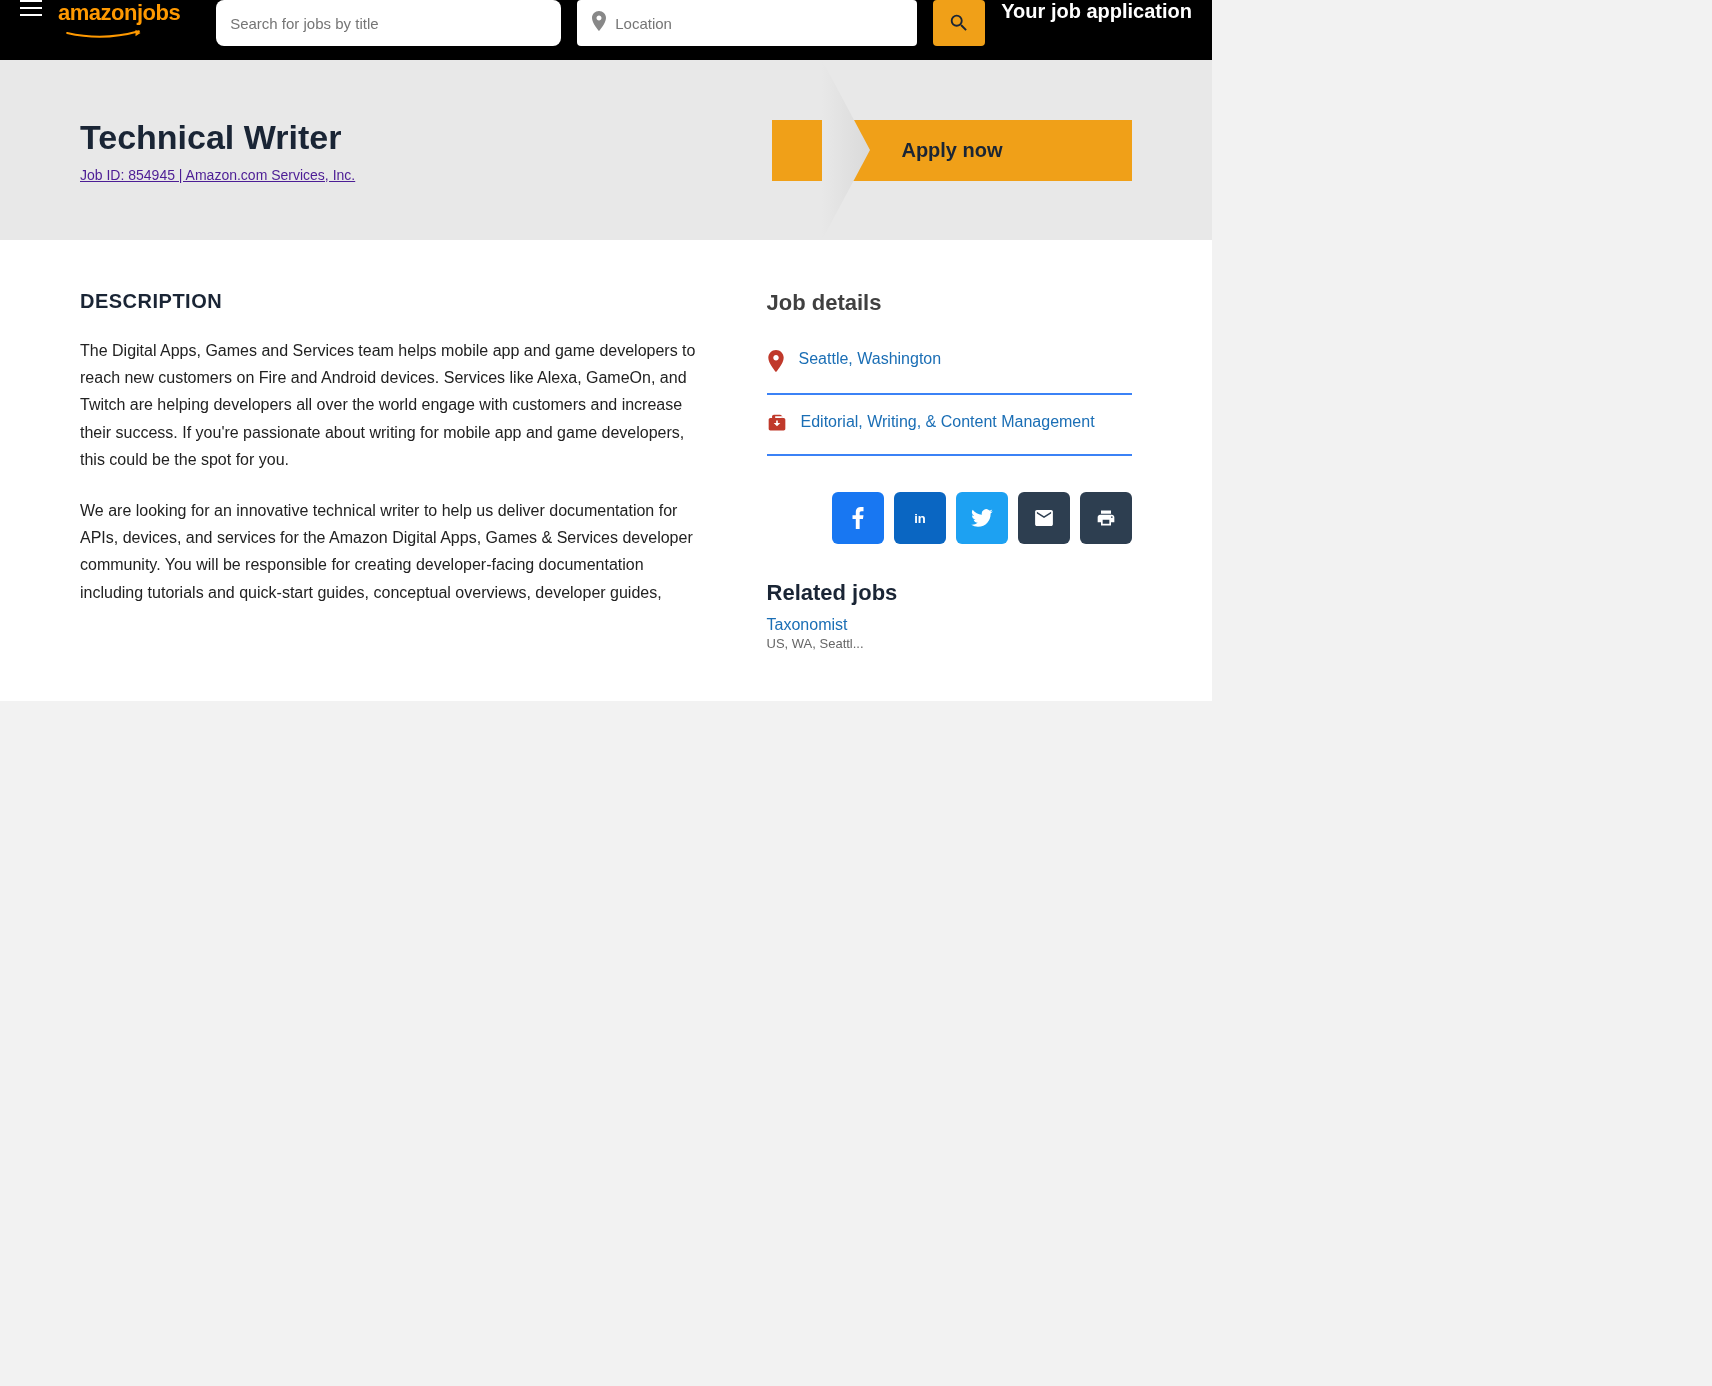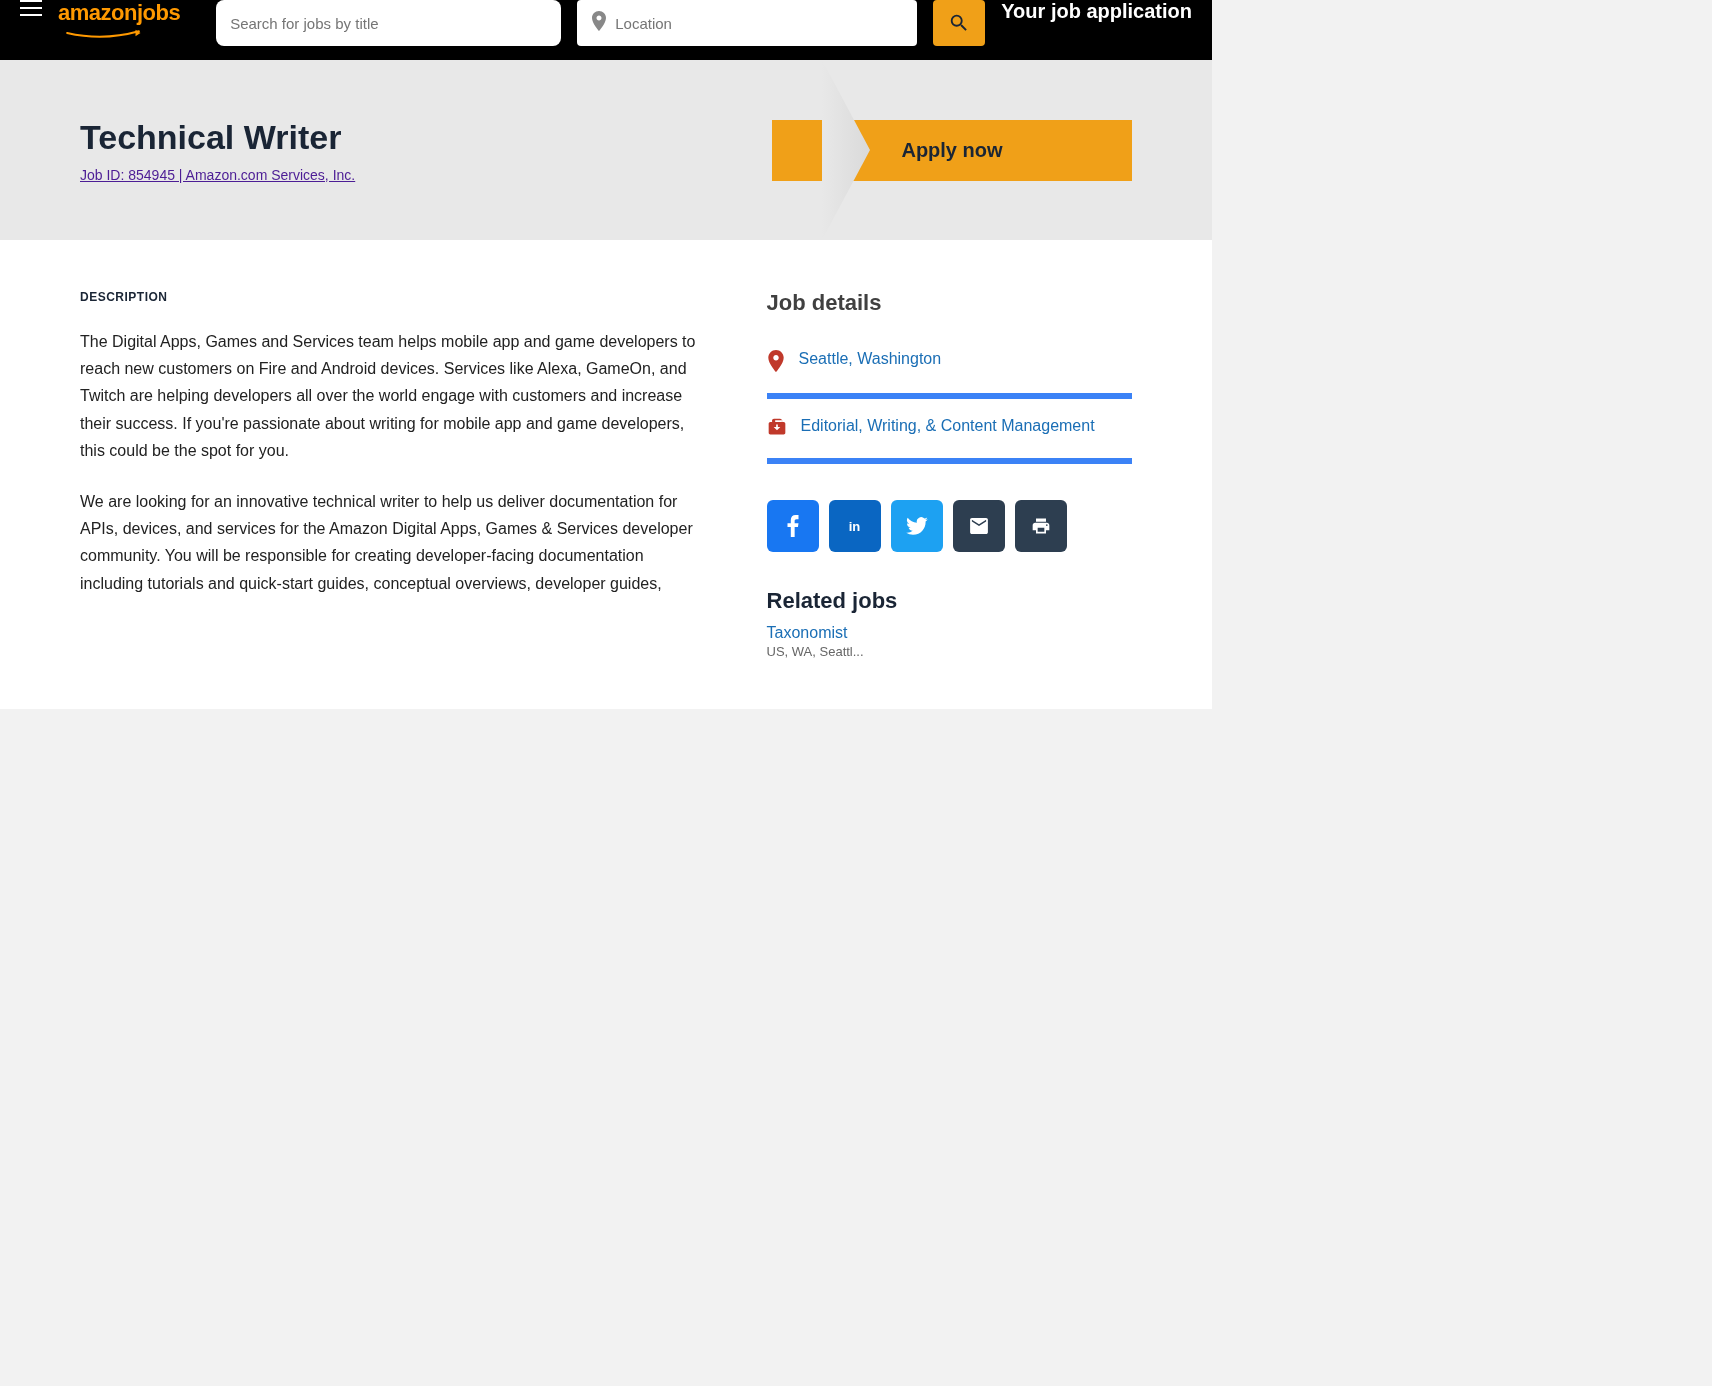--- a/index.html
+++ b/index.html
@@ -92,46 +92,46 @@
     .main-content {
       background: white;
       display: flex;
       padding: 50px 80px;
       gap: 60px;
     }
 
     
     .description-col { flex: 1.2; }
     .desc-heading {
-      font-size: 12px; font-weight: 700; color: #1a2535;
+      font-size: 20px; font-weight: 700; color: #1a2535;
       margin-bottom: 24px; letter-spacing: 0.5px;
     }
     .desc-para {
       font-size: 16px; line-height: 1.7; color: #222; margin-bottom: 24px;
     }
 
     
     .sidebar-col { flex: 0.7; min-width: 280px; }
     .sidebar-section-title {
       font-size: 22px; font-weight: 700; color: #404040; margin-bottom: 16px;
     }
     .job-detail-item {
       display: flex; align-items: flex-start; gap: 14px;
-      padding: 16px 0; border-bottom: 6px solid #3b82f6;
+      padding: 16px 0; border-bottom: 2px solid #3b82f6;
     }
     .job-detail-item:first-child { border-top: 1px solid #e0e0e0; }
     .detail-icon { font-size: 20px; margin-top: 2px; flex-shrink: 0; }
     .detail-link { color: #1a6eb5; font-size: 16px; line-height: 1.4; text-decoration: none; }
 
     
     .share-section { margin-top: 36px; }
     .share-title {
       font-size: 22px; font-weight: 700; color: #1a2535; margin-bottom: 16px;
     }
-    .share-icons { display: flex; gap: 10px; }
+    .share-icons { display: flex; gap: 10px; justify-content: flex-end; }
     .share-icon-btn {
       width: 52px; height: 52px; border-radius: 6px; border: none;
       cursor: pointer; display: flex; align-items: center; justify-content: center;
       font-size: 20px; color: white;
     }
     .share-facebook { background: #1877f2; }
     .share-linkedin { background: #0a66c2; }
     .share-twitter { background: #1da1f2; }
     .share-email { background: #2d3e50; }
     .share-print { background: #2d3e50; }

